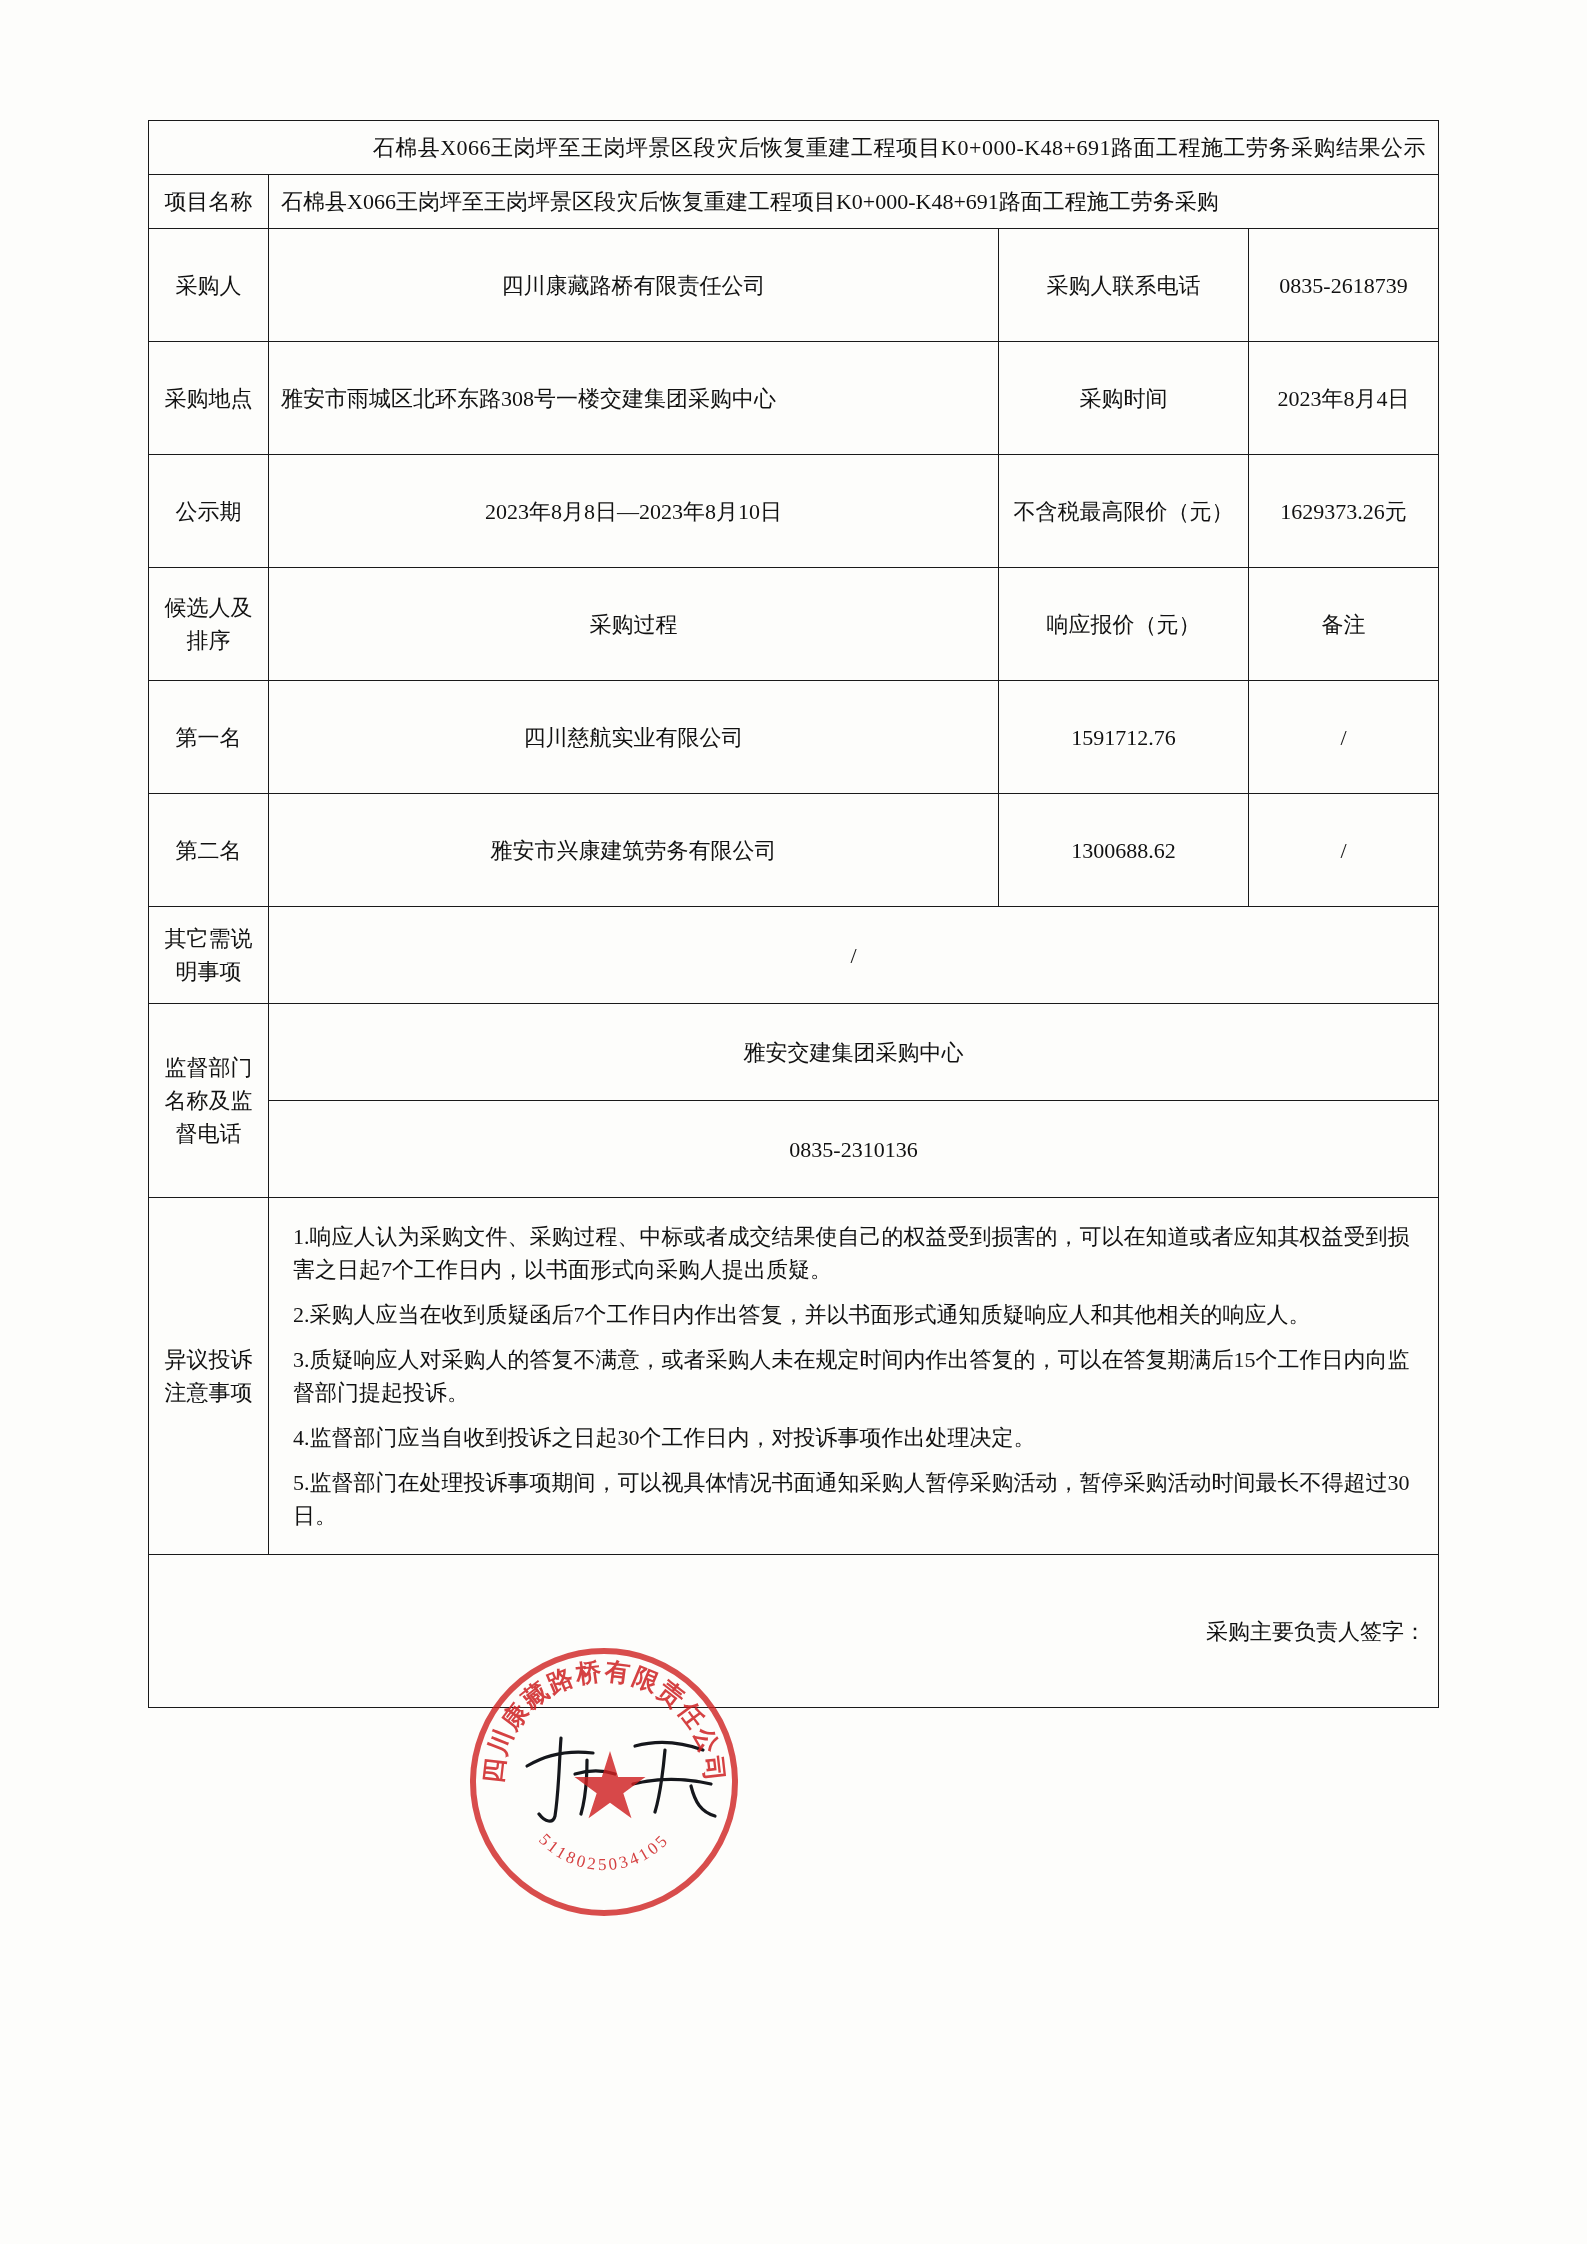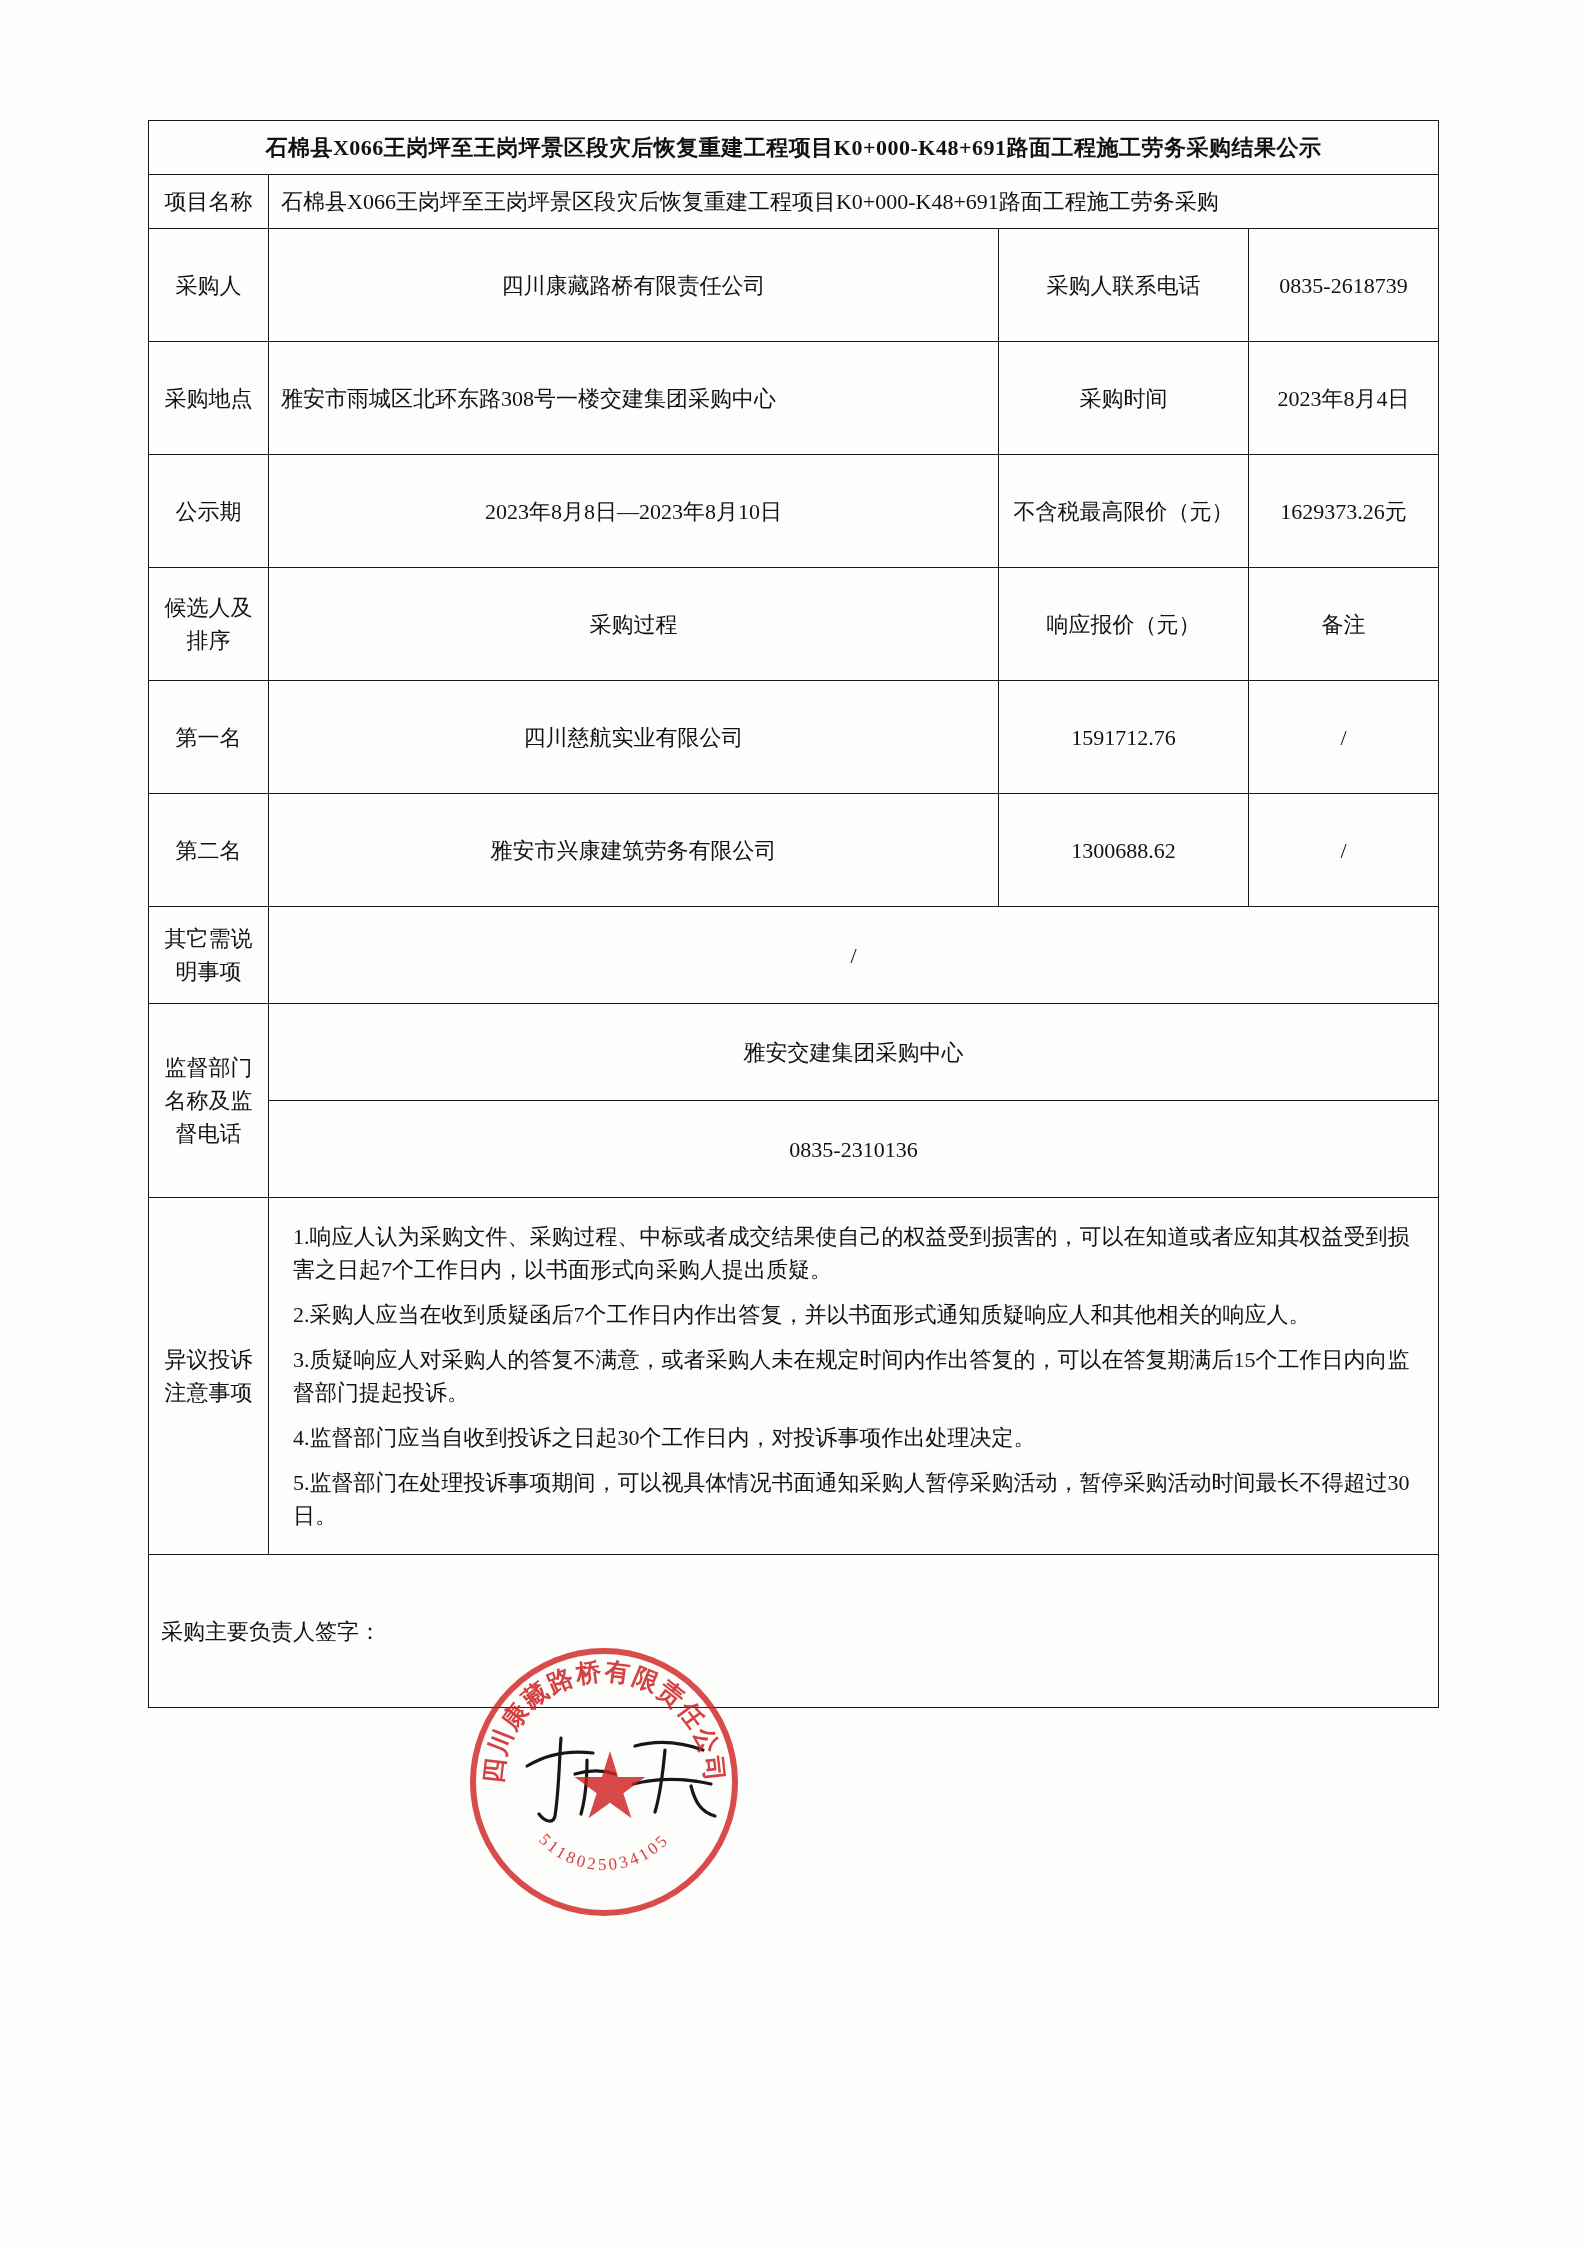--- a/index.html
+++ b/index.html
@@ -35,23 +35,23 @@
   }
   table.main td {
     border: 1.6px solid #1a1a1a;
     padding: 10px 12px;
     vertical-align: middle;
     font-size: 22px;
     line-height: 1.5;
     color: #111;
   }
   .title-cell {
-    text-align: center;
+    text-align: right;
     font-size: 31px;
-    font-weight: bold;
+    font-weight: normal;
     line-height: 1.55;
     padding: 22px 40px 24px 40px;
     letter-spacing: 0.5px;
   }
   .lbl {
     text-align: center;
     font-size: 22px;
     white-space: normal;
     margin-left: 35px;
   }
@@ -77,20 +77,21 @@
   }
   .notice-cell p {
     margin: 12px;
     text-indent: 0;
   }
   .sign-cell {
     height: 132px;
     font-size: 24px;
     padding-left: 24px;
     vertical-align: middle;
+    text-align: right;
   }
   .vlabel {
     text-align: center;
     font-size: 22px;
     line-height: 1.5;
   }
   
   .seal {
     position: absolute;
     left: 470px;

